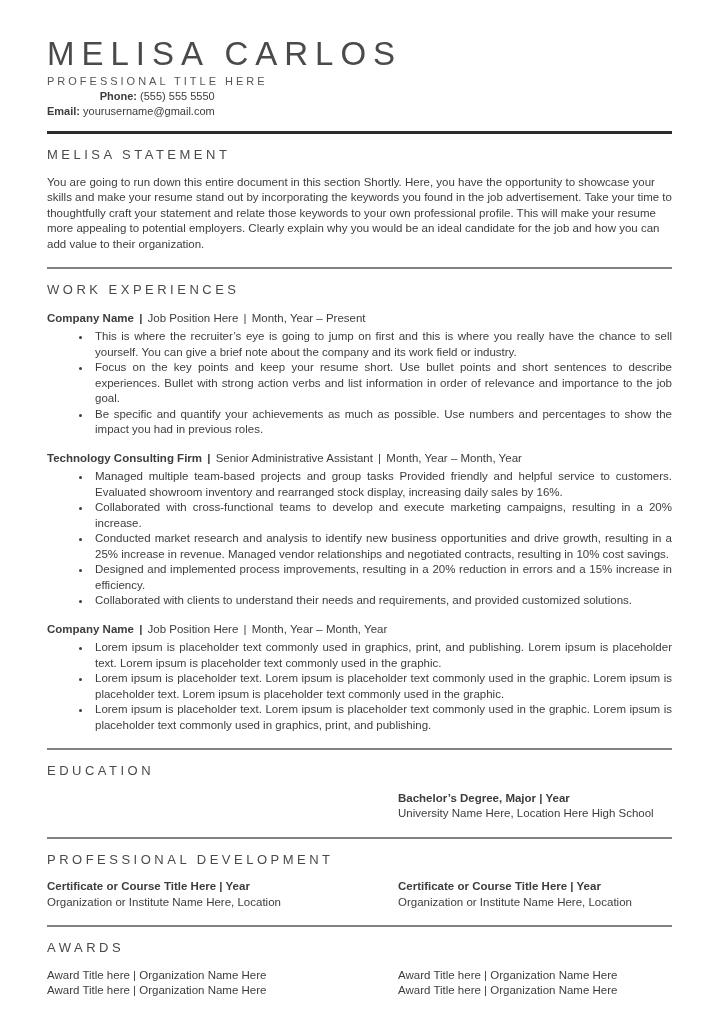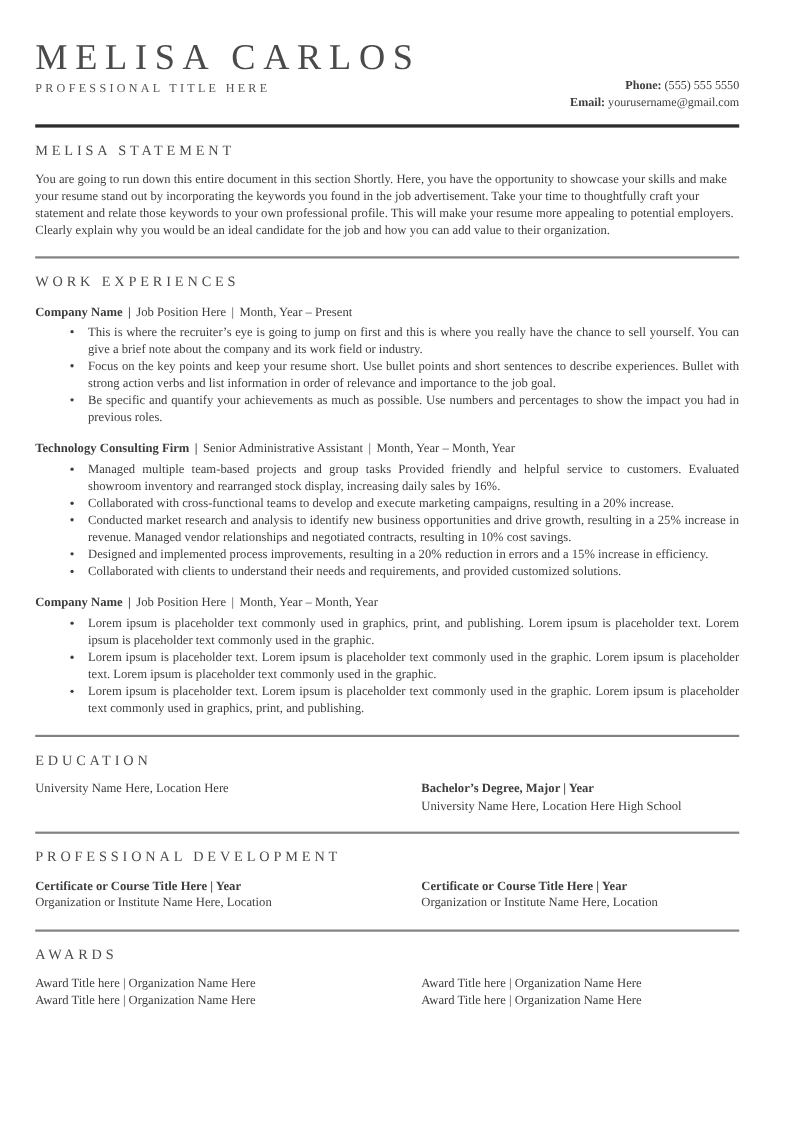--- a/index.html
+++ b/index.html
@@ -1,39 +1,40 @@
 <!DOCTYPE html>
 <html><head>
 <meta charset="utf-8">
 <style>
   * { box-sizing: border-box; }
   html, body { margin: 0; padding: 0; background: #ffffff; }
   .page {
     width: 716px; height: 1024px;
     background: #ffffff;
-    padding: 46px 44px 0 32px;
-    font-family: Liberation Serif, serif;
+    padding: 46px 44px 0 47px;
+    font-family: Liberation Sans, sans-serif;
     color: #3d3d3d;
     font-size: 11.5px;
     line-height: 15.5px;
     overflow: hidden;
   }
   .name {
     margin: 0;
     font-size: 33px;
     font-weight: 400;
     letter-spacing: 7px;
     color: #4a4a4a;
     white-space: nowrap;
   }
   .header-row {
     display: flex;
     justify-content: space-between;
     align-items: flex-start;
     margin-top: 9px;
+    flex-direction: column;
   }
   .prof-title {
     font-size: 11px;
     letter-spacing: 3px;
     color: #555555;
     margin-top: 3px;
   }
   .contact { text-align: right; font-size: 11px; line-height: 15px; color: #3d3d3d; }
   .b { font-weight: 700; }
   .header-rule {
@@ -154,21 +155,20 @@
       </ul>
     </div>
   </div>
 
   <hr class="section-rule">
 
   <div>
     <h2 class="section-heading">EDUCATION</h2>
     <div class="two-col">
       <div>
-        <div>University Name Here, Location Here</div>
       </div>
       <div>
         <div class="b">Bachelor’s Degree, Major | Year</div>
         <div>University Name Here, Location Here High School</div>
       </div>
     </div>
   </div>
 
   <hr class="section-rule">
 

